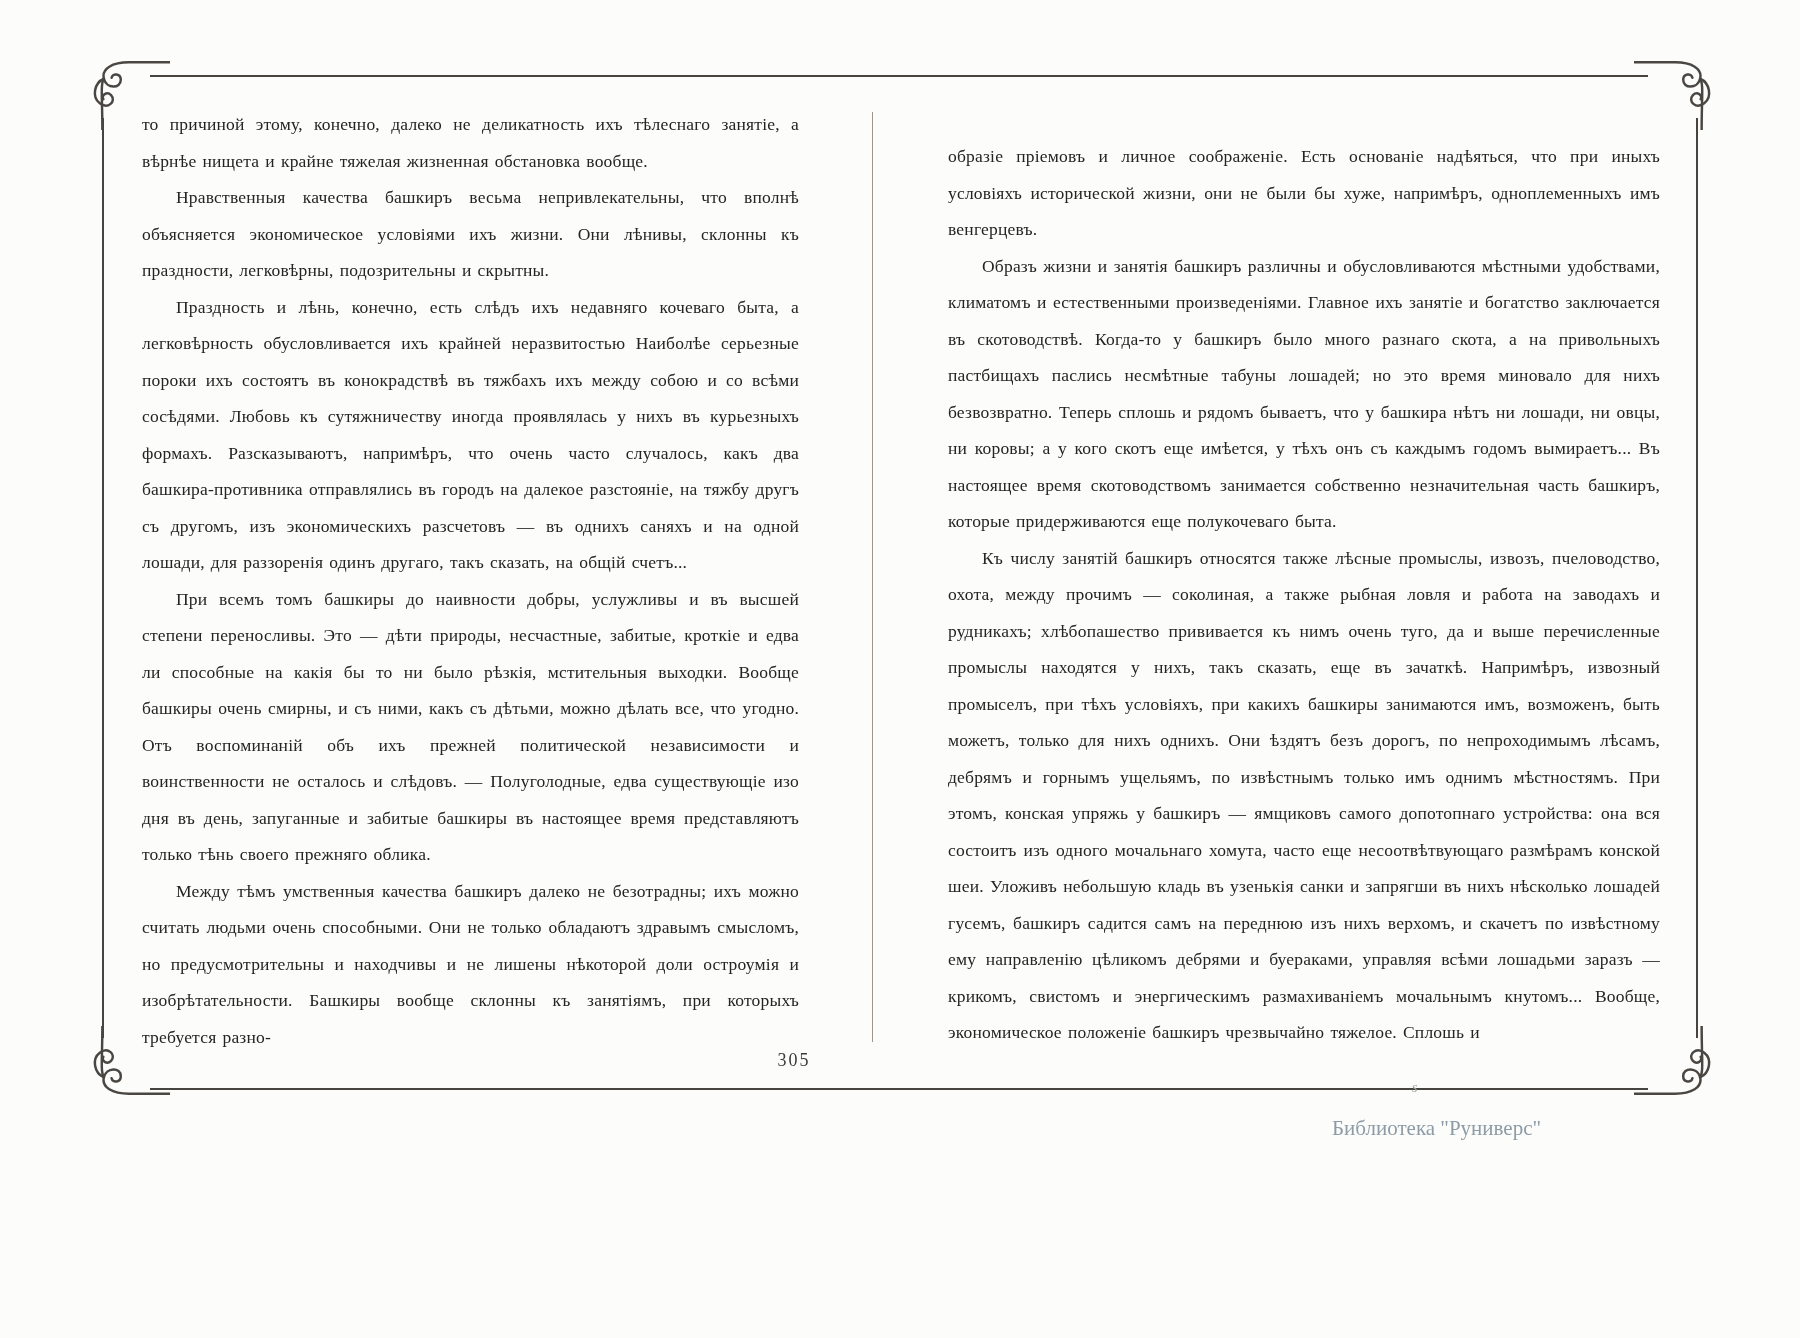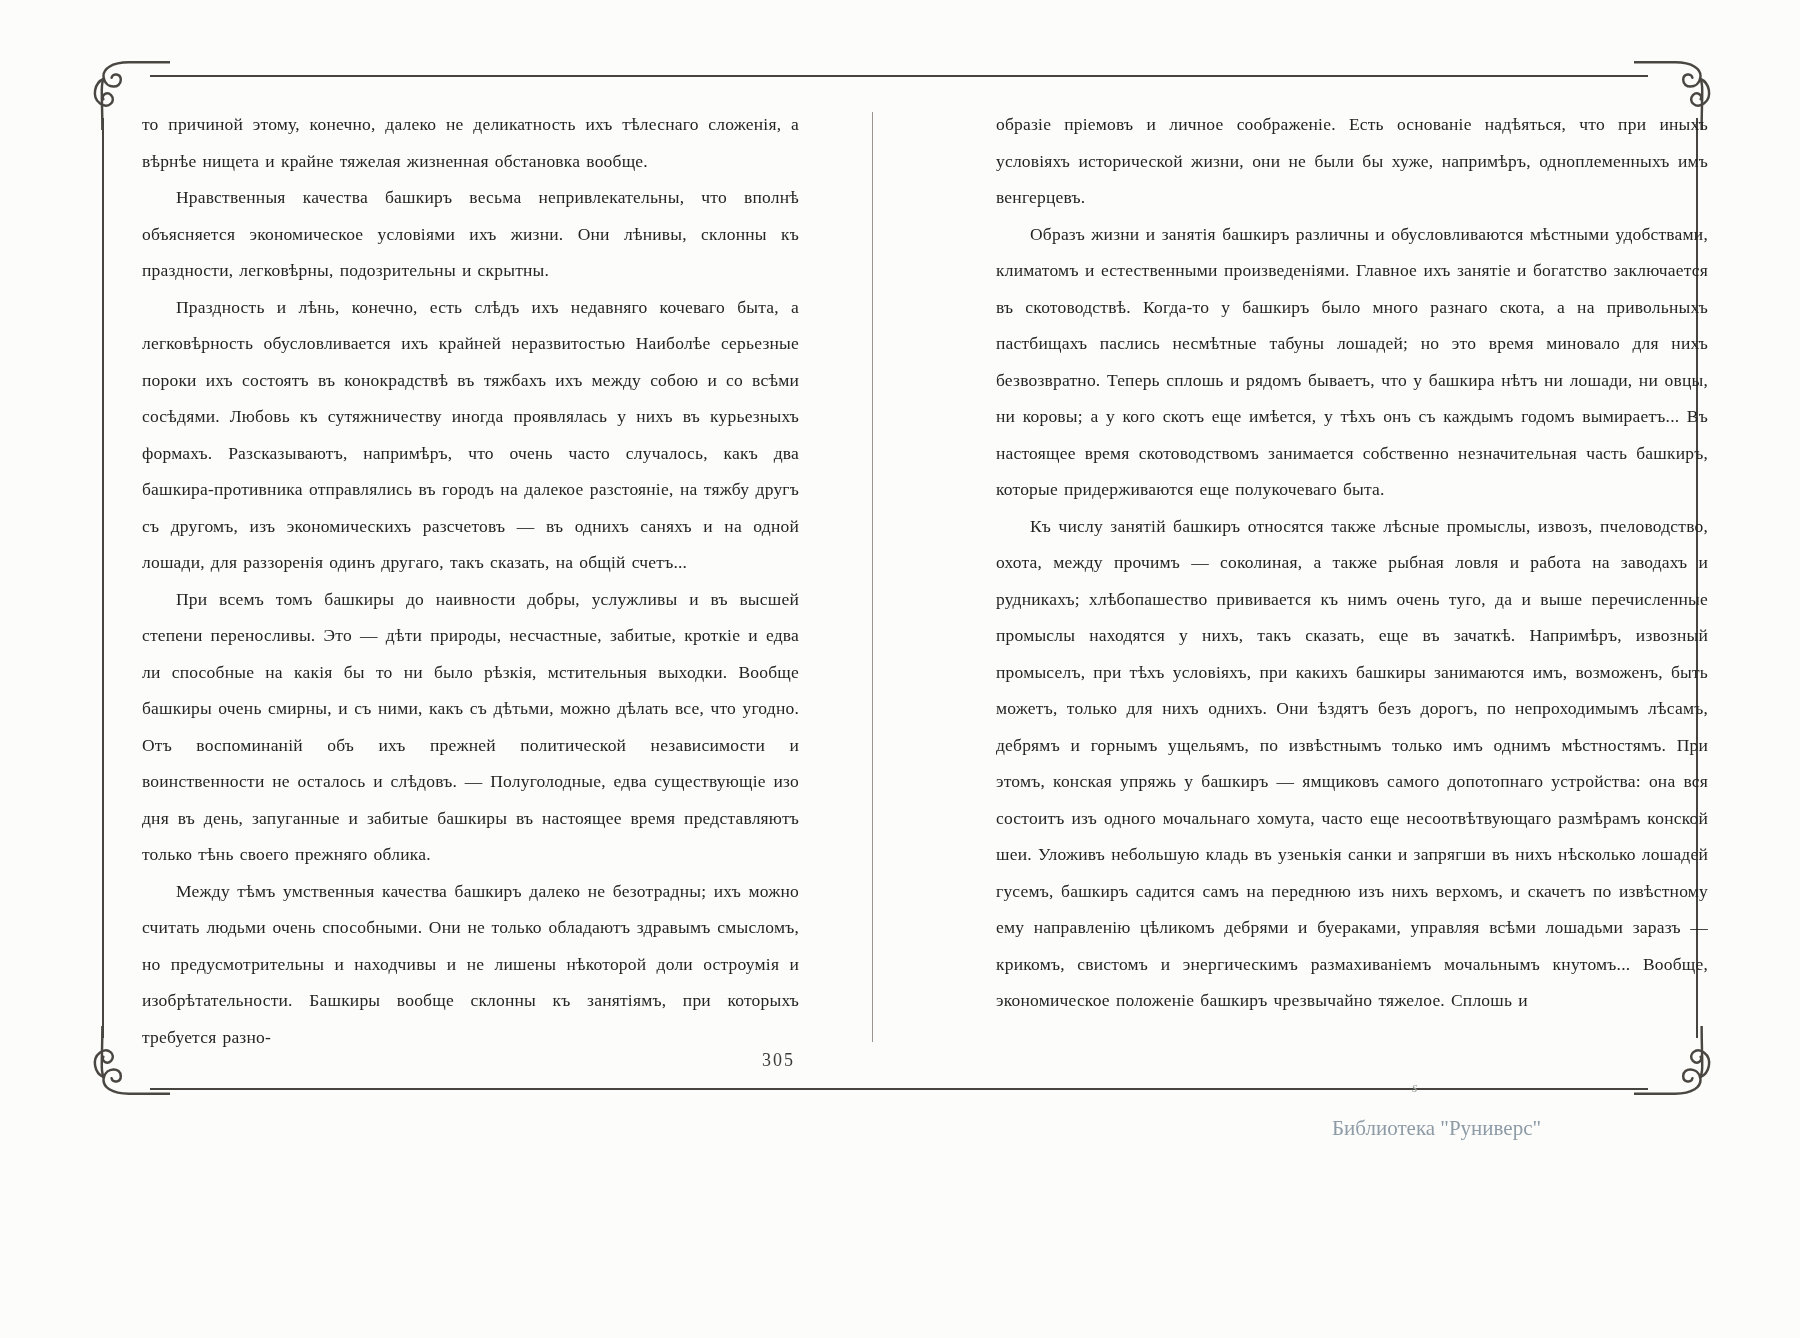--- a/index.html
+++ b/index.html
@@ -44,21 +44,21 @@
     top: 106px;
     height: 944px;
     overflow: hidden;
     text-align: justify;
     font-size: 17.5px;
     line-height: 36.5px;
     letter-spacing: 0.2px;
     word-spacing: 1.5px;
   }
   .col-left  { left: 142px; width: 657px; }
-  .col-right { left: 996px; width: 712px; }
+  .col-right { left: 948px; width: 712px; margin-top: 32px; }
 
   .column p {
     margin: 0;
     text-indent: 34px;
   }
   .column p.cont { text-indent: 0; }
 
   .col-divider {
     position: absolute;
     left: 872px;
@@ -67,21 +67,21 @@
     height: 930px;
     background: #9a968f;
   }
 
   
   .page-number {
     position: absolute;
     left: 762px;
     top: 1050px;
     width: 64px;
-    text-align: left;
+    text-align: center;
     font-size: 18px;
     letter-spacing: 2px;
     color: #3a3a3a;
   }
   .margin-mark {
     position: absolute;
     left: 1412px;
     top: 1080px;
     font-size: 14px;
     font-style: italic;
@@ -134,21 +134,21 @@
   </div>
   <div class="corner corner-br">
     <svg viewBox="0 0 80 80">
         <use href="#flourish"></use>
       </svg>
   </div>
 
   <div class="col-divider"></div>
 
   <div class="column col-left">
-    <p class="cont">то причиной этому, конечно, далеко не деликатность ихъ тѣлеснаго сложенія, а вѣрнѣе нищета и крайне тяжелая жизненная обстановка вообще.</p>
+    <p class="cont">то причиной этому, конечно, далеко не деликатность ихъ тѣлеснаго занятіе, а вѣрнѣе нищета и крайне тяжелая жизненная обстановка вообще.</p>
     <p>Нравственныя качества башкиръ весьма непривлекательны, что вполнѣ объясняется экономическое условіями ихъ жизни. Они лѣнивы, склонны къ праздности, легковѣрны, подозрительны и скрытны.</p>
     <p>Праздность и лѣнь, конечно, есть слѣдъ ихъ недавняго кочеваго быта, а легковѣрность обусловливается ихъ крайней неразвитостью Наиболѣе серьезные пороки ихъ состоятъ въ конокрадствѣ въ тяжбахъ ихъ между собою и со всѣми сосѣдями. Любовь къ сутяжничеству иногда проявлялась у нихъ въ курьезныхъ формахъ. Разсказываютъ, напримѣръ, что очень часто случалось, какъ два башкира-противника отправлялись въ городъ на далекое разстояніе, на тяжбу другъ съ другомъ, изъ экономическихъ разсчетовъ — въ однихъ саняхъ и на одной лошади, для раззоренія одинъ другаго, такъ сказать, на общій счетъ...</p>
     <p>При всемъ томъ башкиры до наивности добры, услужливы и въ высшей степени переносливы. Это — дѣти природы, несчастные, забитые, кроткіе и едва ли способные на какія бы то ни было рѣзкія, мстительныя выходки. Вообще башкиры очень смирны, и съ ними, какъ съ дѣтьми, можно дѣлать все, что угодно. Отъ воспоминаній объ ихъ прежней политической независимости и воинственности не осталось и слѣдовъ. — Полуголодные, едва существующіе изо дня въ день, запуганные и забитые башкиры въ настоящее время представляютъ только тѣнь своего прежняго облика.</p>
     <p>Между тѣмъ умственныя качества башкиръ далеко не безотрадны; ихъ можно считать людьми очень способными. Они не только обладаютъ здравымъ смысломъ, но предусмотрительны и находчивы и не лишены нѣкоторой доли остроумія и изобрѣтательности. Башкиры вообще склонны къ занятіямъ, при которыхъ требуется разно-</p>
   </div>
 
   <div class="column col-right">
     <p class="cont">образіе пріемовъ и личное соображеніе. Есть основаніе надѣяться, что при иныхъ условіяхъ исторической жизни, они не были бы хуже, напримѣръ, одноплеменныхъ имъ венгерцевъ.</p>
     <p>Образъ жизни и занятія башкиръ различны и обусловливаются мѣстными удобствами, климатомъ и естественными произведеніями. Главное ихъ занятіе и богатство заключается въ скотоводствѣ. Когда-то у башкиръ было много разнаго скота, а на привольныхъ пастбищахъ паслись несмѣтные табуны лошадей; но это время миновало для нихъ безвозвратно. Теперь сплошь и рядомъ бываетъ, что у башкира нѣтъ ни лошади, ни овцы, ни коровы; а у кого скотъ еще имѣется, у тѣхъ онъ съ каждымъ годомъ вымираетъ... Въ настоящее время скотоводствомъ занимается собственно незначительная часть башкиръ, которые придерживаются еще полукочеваго быта.</p>
     <p>Къ числу занятій башкиръ относятся также лѣсные промыслы, извозъ, пчеловодство, охота, между прочимъ — соколиная, а также рыбная ловля и работа на заводахъ и рудникахъ; хлѣбопашество прививается къ нимъ очень туго, да и выше перечисленные промыслы находятся у нихъ, такъ сказать, еще въ зачаткѣ. Напримѣръ, извозный промыселъ, при тѣхъ условіяхъ, при какихъ башкиры занимаются имъ, возможенъ, быть можетъ, только для нихъ однихъ. Они ѣздятъ безъ дорогъ, по непроходимымъ лѣсамъ, дебрямъ и горнымъ ущельямъ, по извѣстнымъ только имъ однимъ мѣстностямъ. При этомъ, конская упряжь у башкиръ — ямщиковъ самого допотопнаго устройства: она вся состоитъ изъ одного мочальнаго хомута, часто еще несоотвѣтвующаго размѣрамъ конской шеи. Уложивъ небольшую кладь въ узенькія санки и запрягши въ нихъ нѣсколько лошадей гусемъ, башкиръ садится самъ на переднюю изъ нихъ верхомъ, и скачетъ по извѣстному ему направленію цѣликомъ дебрями и буераками, управляя всѣми лошадьми заразъ — крикомъ, свистомъ и энергическимъ размахиваніемъ мочальнымъ кнутомъ... Вообще, экономическое положеніе башкиръ чрезвычайно тяжелое. Сплошь и</p>

